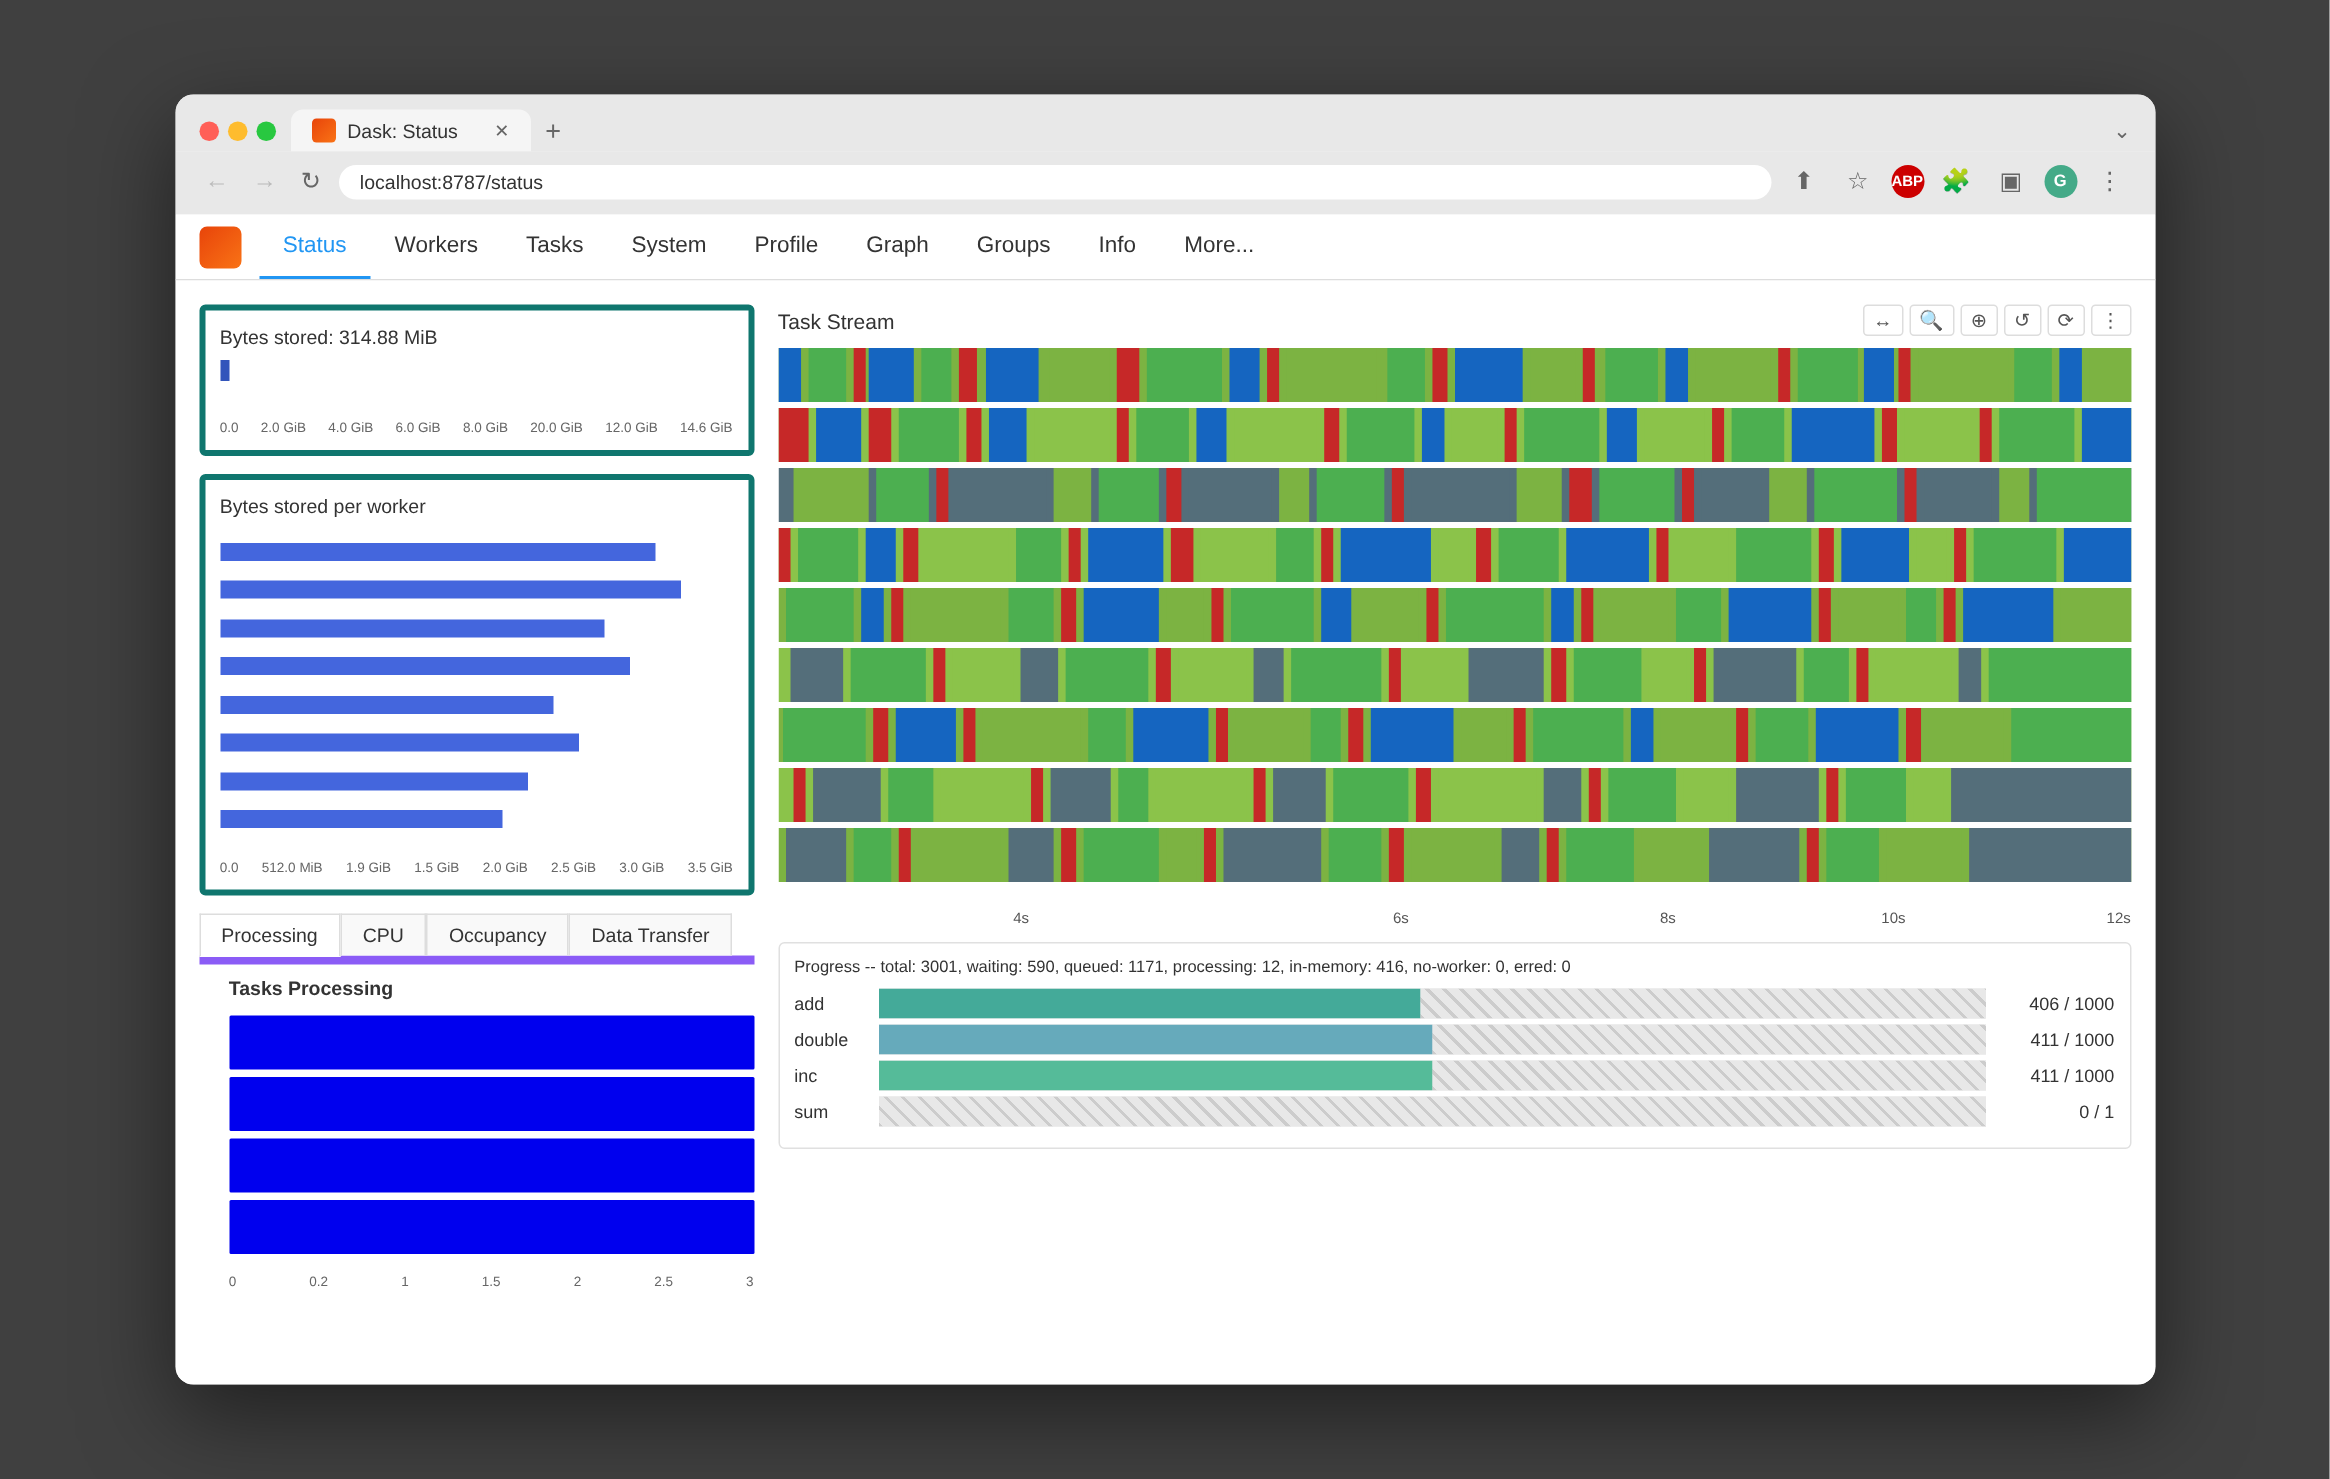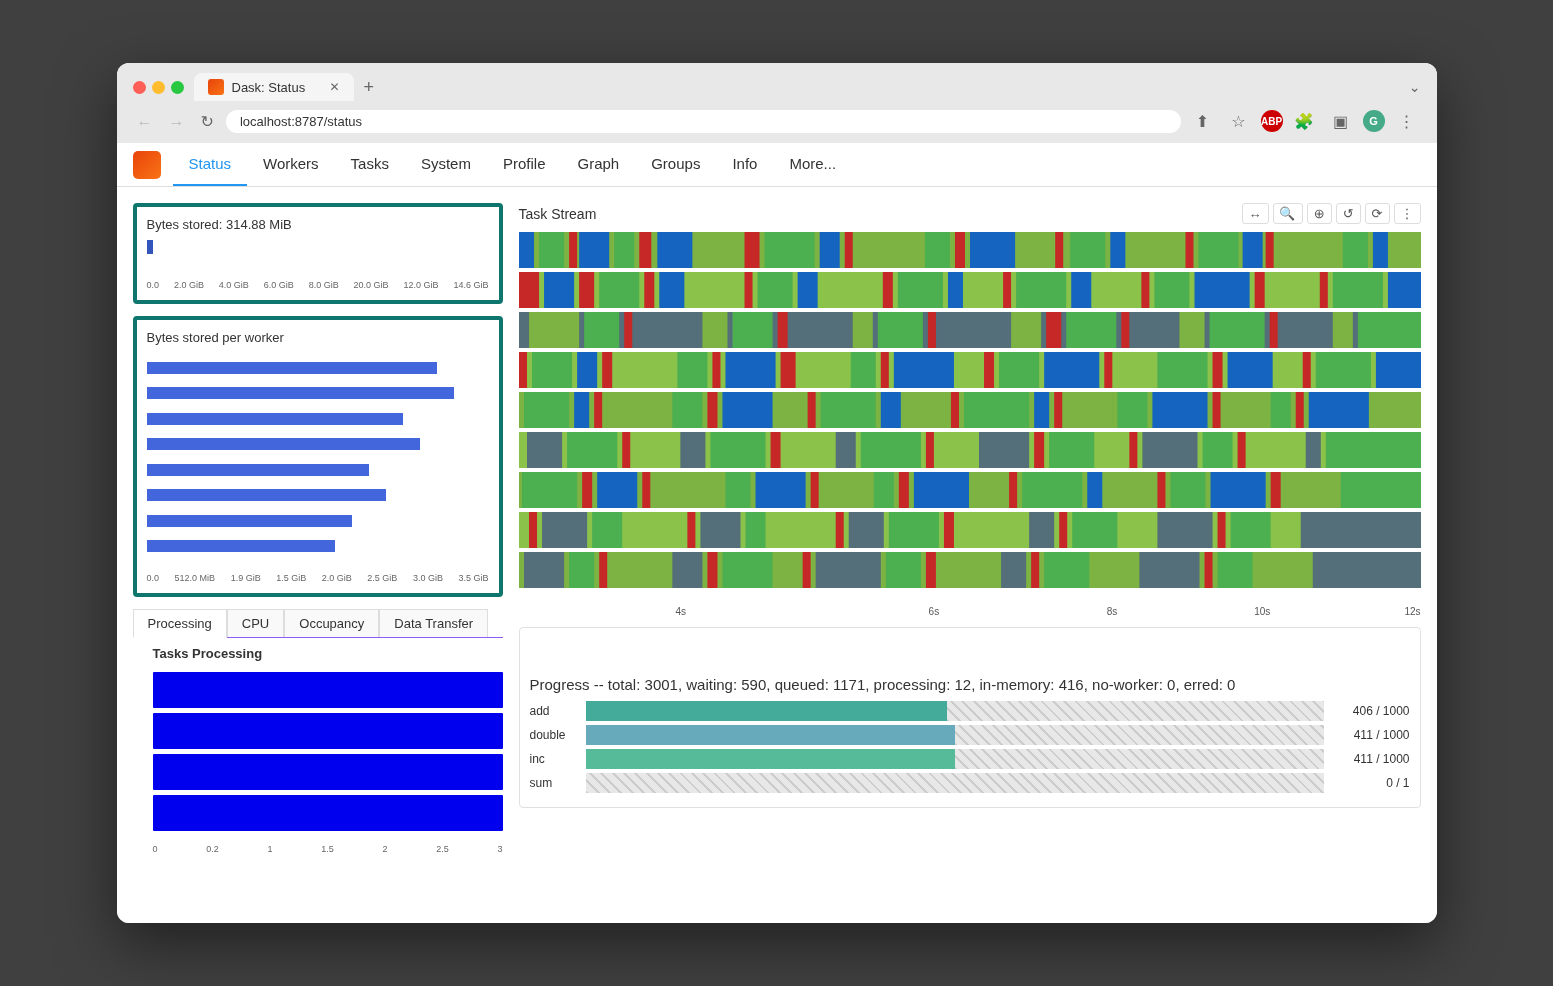--- a/index.html
+++ b/index.html
@@ -236,21 +236,21 @@
       font-size: 13px;
       font-weight: 500;
       color: #333;
       margin-bottom: 8px;
     }
 
     
     .tab-buttons {
       display: flex;
       gap: 0;
-      border-bottom: 1px solid #8b5cf6;
+      border-bottom: 6px solid #8b5cf6;
     }
 
     .tab-btn {
       padding: 6px 14px;
       font-size: 13px;
       border: 1px solid #ddd;
       background: #f9f9f9;
       cursor: pointer;
       color: #333;
       border-bottom: none;
@@ -317,24 +317,23 @@
     }
 
     
     .progress-section {
       border: 1px solid #e0e0e0;
       border-radius: 4px;
       padding: 10px;
     }
 
     .progress-title {
-      font-size: 15px;
+      font-size: 11px;
       color: #333;
       margin-bottom: 8px;
-      margin-top: 38px;
     }
 
     .progress-row {
       display: flex;
       align-items: center;
       margin-bottom: 4px;
       gap: 6px;
     }
 
     .progress-label {

